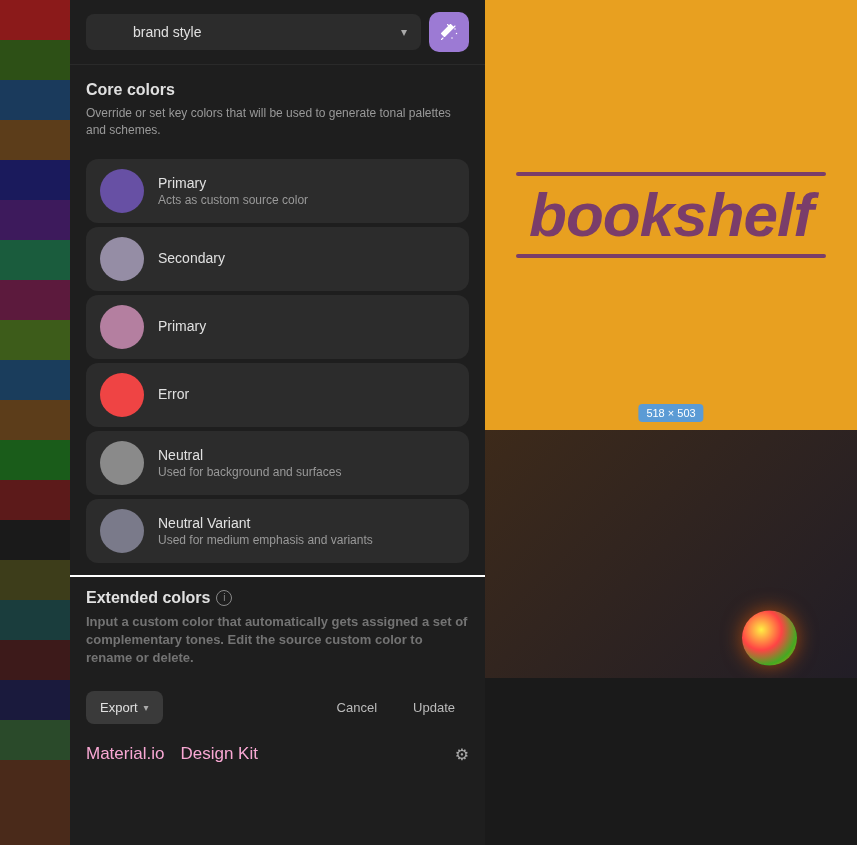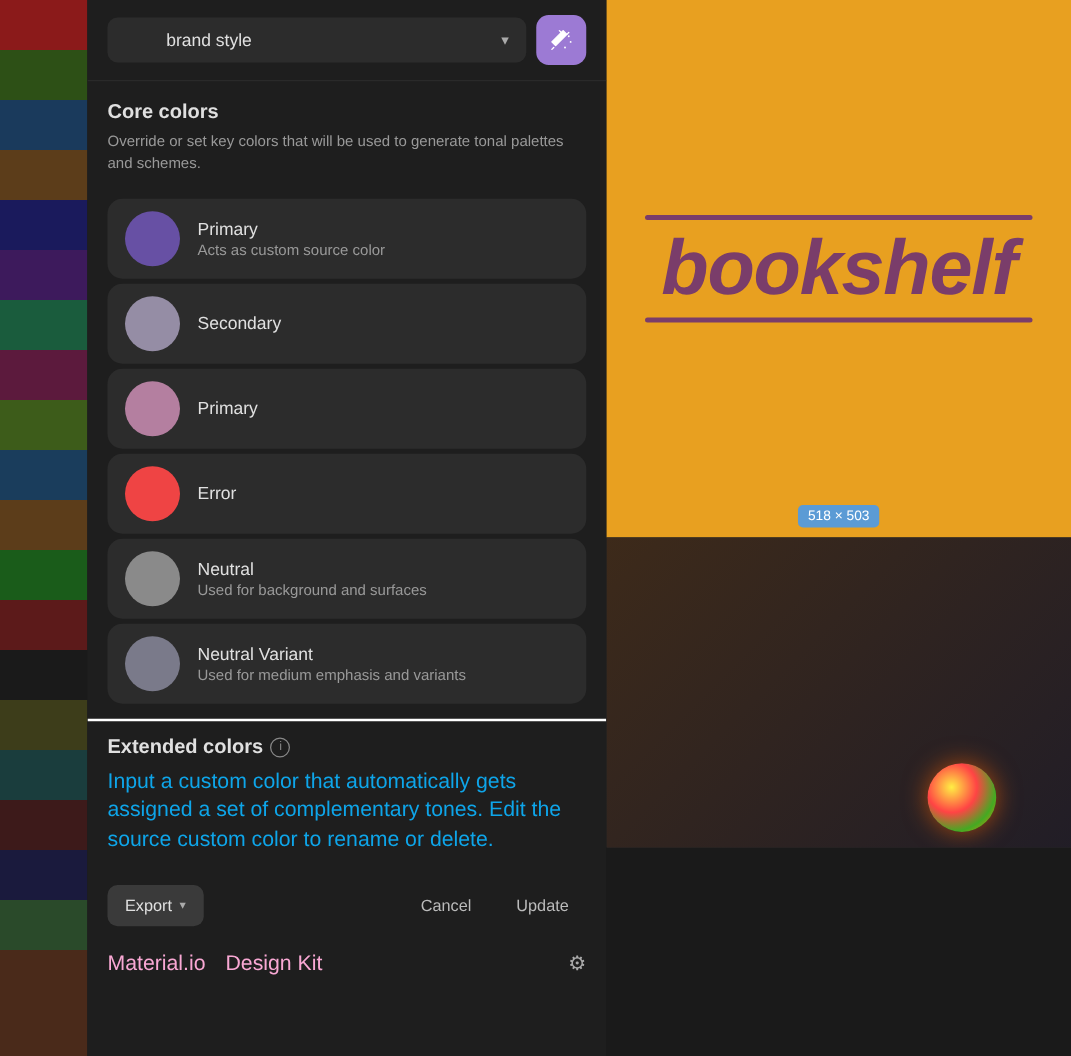--- a/index.html
+++ b/index.html
@@ -164,23 +164,24 @@
       display: flex;
       align-items: center;
       justify-content: center;
       color: #888;
       font-size: 10px;
       flex-shrink: 0;
       cursor: pointer;
     }
 
     .extended-desc {
-      font-size: 17px;
-      color: #0ea5e9;
+      font-size: 13px;
+      color: #737373;
       line-height: 1.4;
+      font-weight: bold;
     }
 
     
     .action-bar {
       display: flex;
       align-items: center;
       gap: 8px;
       padding: 12px 16px;
       margin-top: 4px;
     }

